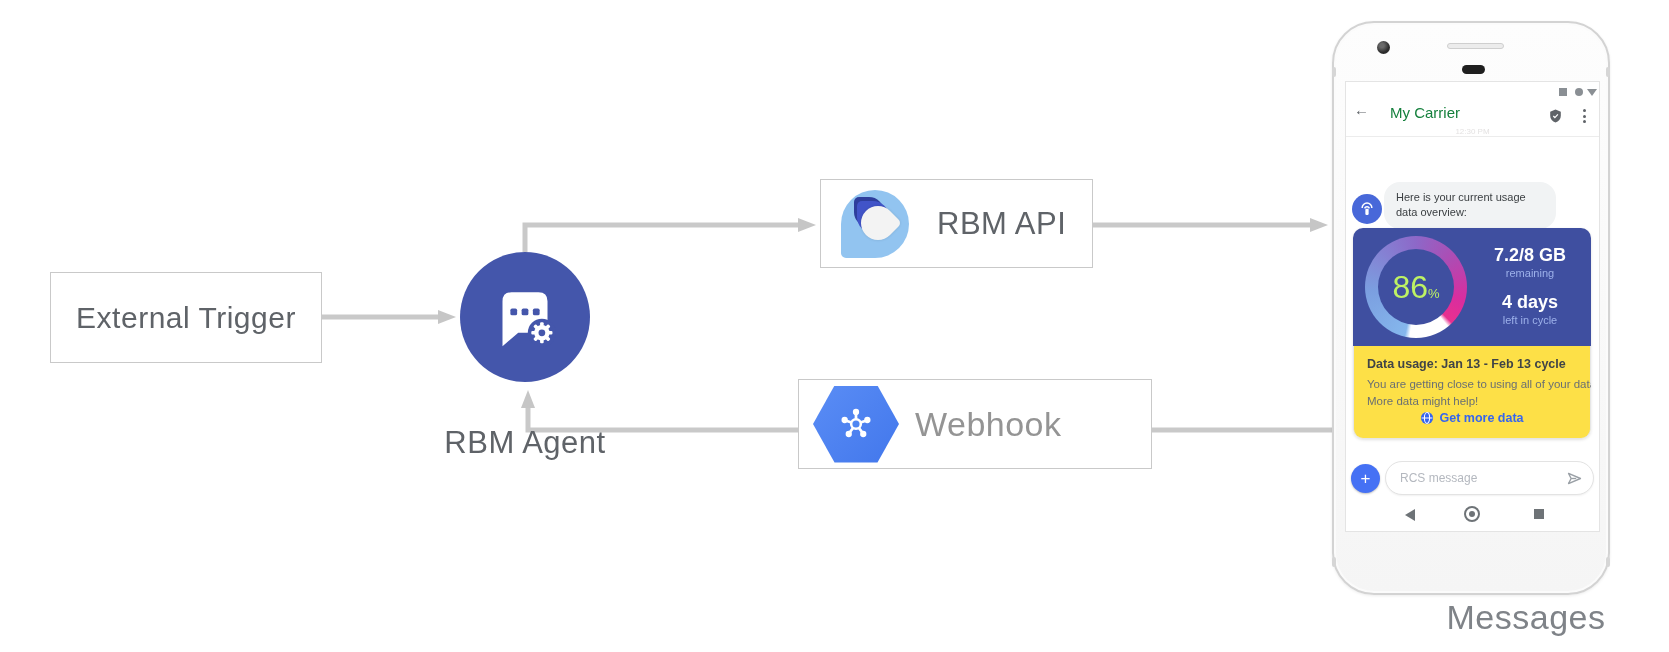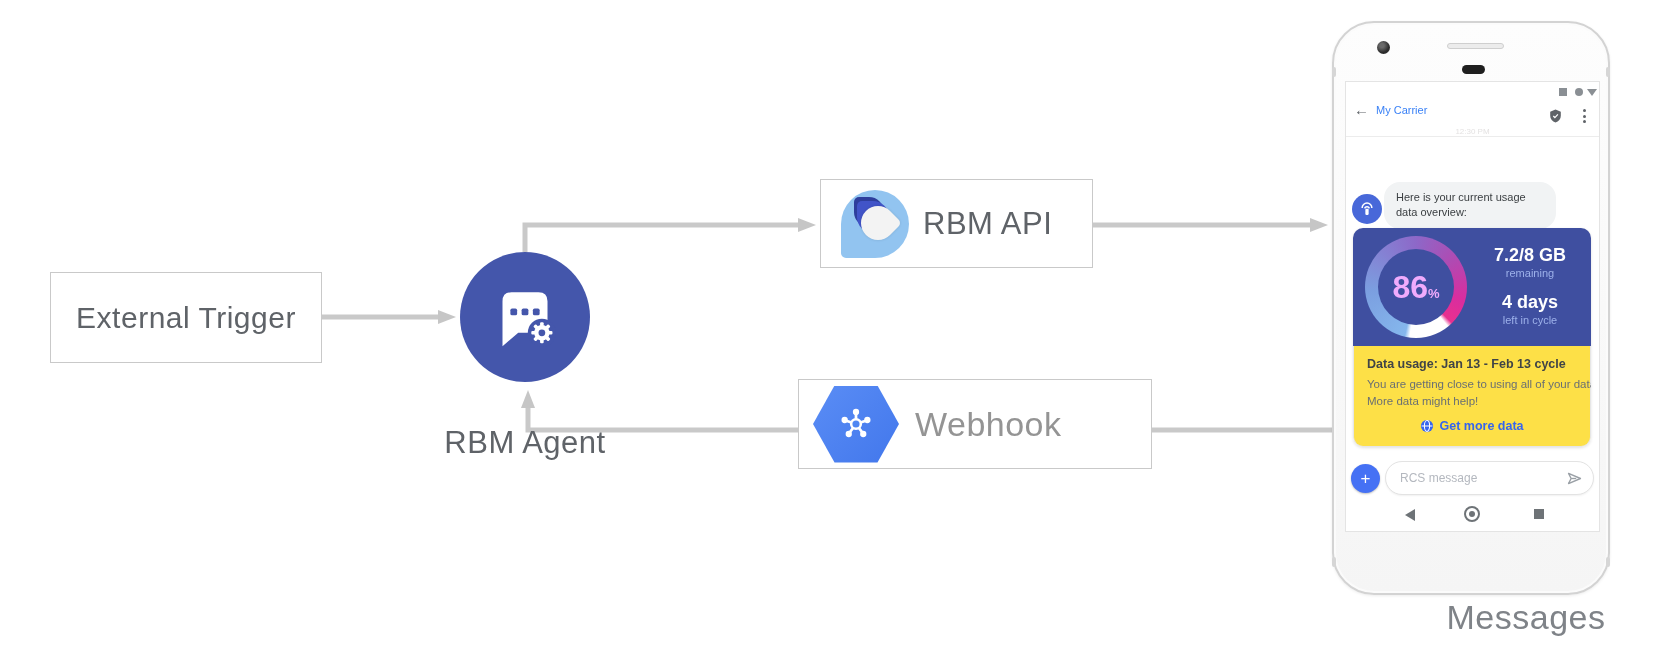--- a/index.html
+++ b/index.html
@@ -14,21 +14,21 @@
   .node-box { position:absolute; background:#fff; border:1px solid #c9c9c9; display:flex; align-items:center; }
   .thin-label { font-weight:300; color:#5f6368; letter-spacing:.5px; }
 
   #external-trigger { left:50px; top:272px; width:272px; height:91px; justify-content:center; }
   #external-trigger span { font-size:30px; }
 
   #agent-circle { position:absolute; left:460px; top:252px; width:130px; height:130px;
                   border-radius:50%; background:#4456AB; display:flex; align-items:center; justify-content:center; }
   #agent-label { position:absolute; left:410px; top:425px; width:230px; text-align:center; font-size:31px; }
 
-  #api-box { left:820px; top:179px; width:273px; height:89px; padding-left:20px; gap:14px; }
+  #api-box { left:820px; top:179px; width:273px; height:89px; padding-left:20px; gap:28px; }
   #api-box .label { font-size:31px; }
   .rbm-logo { position:relative; width:68px; height:68px; flex:0 0 auto; }
   .rbm-logo div { position:absolute; }
   .logo-outer { inset:0; background:#92c4f0; border-radius:50% 50% 50% 5px; }
   .logo-dark  { left:13px; top:7px;  width:30px; height:30px; background:#2e3e9c; border-radius:5px 50% 50% 50%; }
   .logo-mid   { left:16px; top:11px; width:32px; height:32px; background:#4154c8; border-radius:5px 50% 50% 50%; }
   .logo-drop  { left:20px; top:16px; width:34px; height:34px; background:#f3f3f3; border-radius:50% 50% 5px 50%;
                 transform:rotate(-45deg); box-shadow:0 0 3px rgba(0,0,0,.12); }
 
   #webhook-box { left:798px; top:379px; width:354px; height:90px; padding-left:14px; gap:16px; }
@@ -52,21 +52,21 @@
             box-shadow:0 0 0 1px #e4e4e4; overflow:hidden; }
 
   
   .st-square { position:absolute; top:6px; width:8px; height:8px; background:#8a8f94; }
   .st-circle { position:absolute; top:6px; width:8px; height:8px; border-radius:50%; background:#8a8f94; }
   .st-tri { position:absolute; top:7px; width:0; height:0; border-left:5px solid transparent;
             border-right:5px solid transparent; border-top:7px solid #8a8f94; }
 
   
   #back-arrow { position:absolute; left:8px; top:19px; font-size:15px; color:#5f6368; }
-  #carrier-title { position:absolute; left:30px; top:22px; font-size:11px; color:#3b82f6; }
+  #carrier-title { position:absolute; left:44px; top:22px; font-size:15px; color:#15803d; }
   #verified-badge { position:absolute; left:202px; top:26px; }
   #menu-dots { position:absolute; left:237px; top:27px; width:3px; }
   #menu-dots i { display:block; width:3px; height:3px; border-radius:50%; background:#5f6368; margin-bottom:2.5px; }
   #faint-time { position:absolute; left:0; right:0; top:45px; text-align:center; font-size:8px; color:#e4e2e2; }
   #header-divider { position:absolute; left:0; right:0; top:54px; height:1px; background:#ececec; }
 
   
   #agent-avatar { position:absolute; left:6px; top:112px; width:30px; height:30px; border-radius:50%;
                   background:#4868d9; display:flex; align-items:center; justify-content:center; }
   #chat-bubble { position:absolute; left:38px; top:100px; width:172px; background:#f1f3f4;
@@ -76,33 +76,33 @@
   #usage-card { position:absolute; left:7px; top:146px; width:238px; border-radius:10px;
                 box-shadow:0 1px 3px rgba(0,0,0,.12); overflow:hidden; background:#fff; }
   #card-blue { position:relative; height:118px; background:#3F4FA0; }
   #gauge { position:absolute; left:12px; top:8px; width:102px; height:102px; border-radius:50%;
            background:conic-gradient(from 0deg,
              #8d68c8 0deg, #b04ab2 55deg, #d92d9f 105deg, #e8308f 135deg,
              #ffffff 141deg, #ffffff 187deg,
              #85b7ed 193deg, #7b9fe0 265deg, #8d68c8 360deg); }
   #gauge-hole { position:absolute; inset:13px; border-radius:50%; background:#3F4FA0;
                 display:flex; align-items:center; justify-content:center; }
-  #gauge-label { color:#f0abfc; font-weight:700; }
+  #gauge-label { color:#bef264; font-weight:400; }
   #gauge-label .pct-num { font-size:32px; }
   #gauge-label .pct-sign { font-size:13px; }
   #card-stats { position:absolute; left:122px; right:6px; top:17px; text-align:center; color:#fff; }
   .stat-big { font-size:18px; font-weight:bold; }
   .stat-small { font-size:11px; color:#9db1ea; margin-top:1px; }
   .stat-gap { height:13px; }
   #card-white { position:relative; background:#fde047; border:1px solid #e6e6e6; border-top:none;
                 border-radius:0 0 10px 10px; padding:11px 13px 13px; }
   #card-title { font-size:12.5px; font-weight:bold; color:#404447; white-space:nowrap; }
   .card-body-line { font-size:11.5px; color:#6a6f73; line-height:1.45; white-space:nowrap; }
   #card-body { margin-top:5px; }
-  #cta-row { margin-top:10px; display:flex; align-items:flex-start; justify-content:center; gap:5px; }
+  #cta-row { margin-top:2px; display:flex; align-items:flex-start; justify-content:center; gap:5px; }
   #cta-label { font-size:12.5px; color:#3565ef; font-weight:bold; }
 
   
   #plus-btn { position:absolute; left:5px; top:382px; width:29px; height:29px; border-radius:50%;
               background:#4571f4; color:#fff; font-size:17px; display:flex; align-items:center;
               justify-content:center; box-shadow:0 1px 2px rgba(0,0,0,.25); }
   #compose-pill { position:absolute; left:39px; top:379px; width:209px; height:34px; border-radius:17px;
                   background:#fff; border:1px solid #e3e3e3; box-shadow:0 1px 2px rgba(0,0,0,.06);
                   display:flex; align-items:center; padding:0 10px 0 14px; }
   #compose-input { border:none; outline:none; flex:1; font-size:12px; color:#4c1d95;

